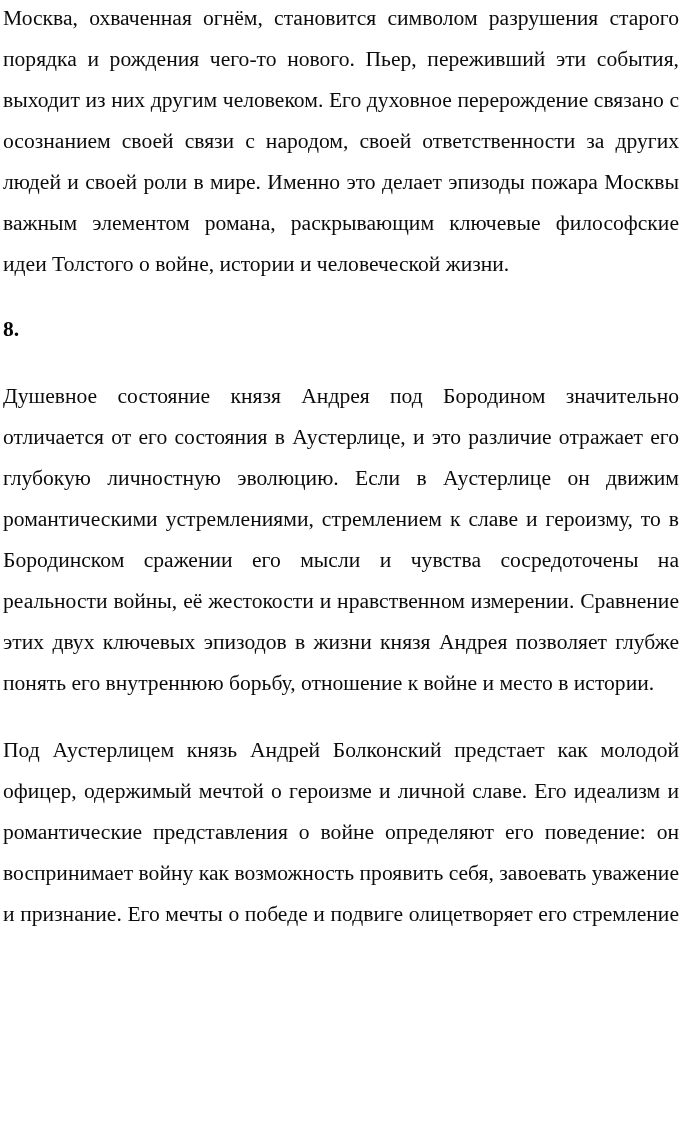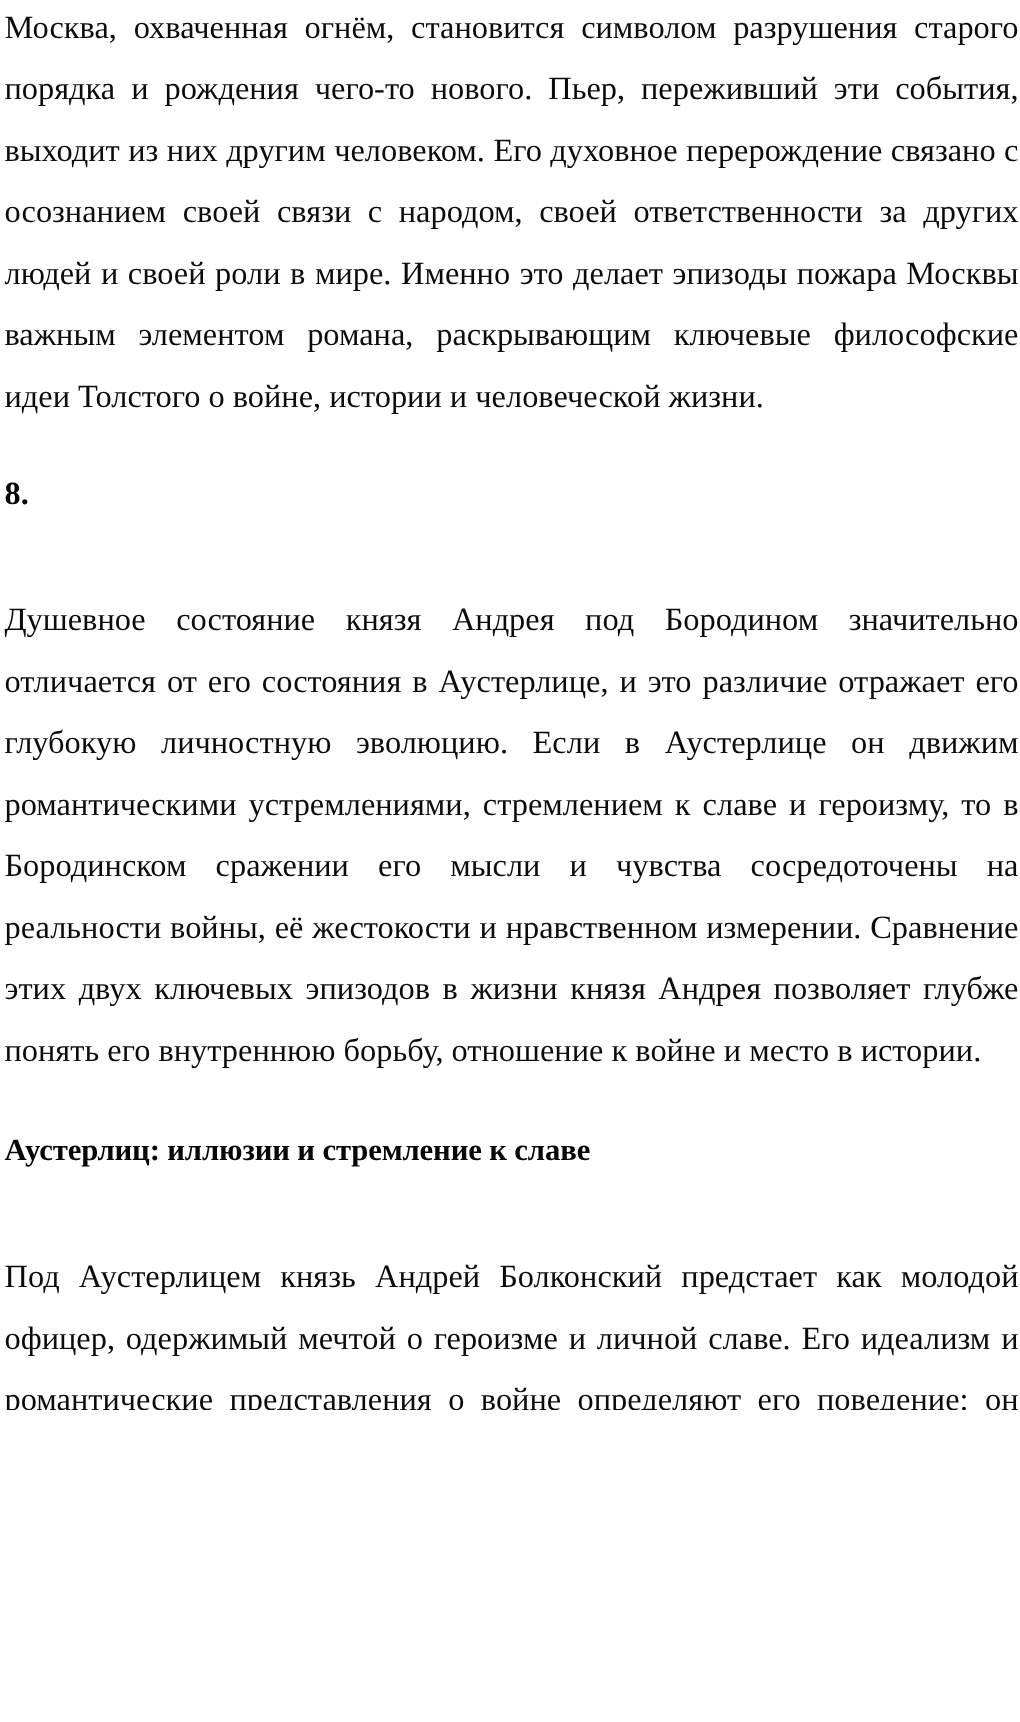--- a/index.html
+++ b/index.html
@@ -45,21 +45,21 @@
     color: #0b0b0b;
     word-spacing: 0px;
     hyphens: none;
   }
 
   .para.first {
     margin-top: -2px;
   }
 
   .gap-para   { margin-top: 30px; }
-  .gap-small  { margin-top: 43px; }
+  .gap-small  { margin-top: 26px; }
 
   .num-heading {
     font-size: 21.5px;
     line-height: 41px;
     font-weight: bold;
     margin: 0;
     margin-top: 24px;
     text-align: left;
     color: #050505;
   }
@@ -135,21 +135,20 @@
 <div id="page">
 
   <div class="doc">
 
     <p class="para first">Москва, охваченная огнём, становится символом разрушения старого порядка и рождения чего-то нового. Пьер, переживший эти события, выходит из них другим человеком. Его духовное перерождение связано с осознанием своей связи с народом, своей ответственности за других людей и своей роли в мире. Именно это делает эпизоды пожара Москвы важным элементом романа, раскрывающим ключевые философские идеи Толстого о войне, истории и человеческой жизни.</p>
 
     <p class="num-heading">8.</p>
 
     <p class="para gap-small">Душевное состояние князя Андрея под Бородином значительно отличается от его состояния в Аустерлице, и это различие отражает его глубокую личностную эволюцию. Если в Аустерлице он движим романтическими устремлениями, стремлением к славе и героизму, то в Бородинском сражении его мысли и чувства сосредоточены на реальности войны, её жестокости и нравственном измерении. Сравнение этих двух ключевых эпизодов в жизни князя Андрея позволяет глубже понять его внутреннюю борьбу, отношение к войне и место в истории.</p>
 
-    <p class="sub-heading">Аустерлиц: иллюзии и стремление к славе</p>
 
     <p class="para gap-small">Под Аустерлицем князь Андрей Болконский предстает как молодой офицер, одержимый мечтой о героизме и личной славе. Его идеализм и романтические представления о войне определяют его поведение: он воспринимает войну как возможность проявить себя, завоевать уважение и признание. Его мечты о победе и подвиге олицетворяет его стремление нести знамя в бою — символ героизма и чести.</p>
 
     <p class="para gap-para">Однако реальность Аустерлица разрушает его иллюзии. Когда князь Андрей оказывается на поле боя, окружённый смертью и хаосом, его романтический взгляд на войну рушится. Особенно сильное впечатление на него производит сцена, где он лежит раненый под открытым небом и видит безразличное, бесконечное небо. Этот эпизод</p>
 
   </div>
 
   <div id="watermark">
     <div class="wm-copy"></div>
     <div class="wm-text">reshak.ru</div>

